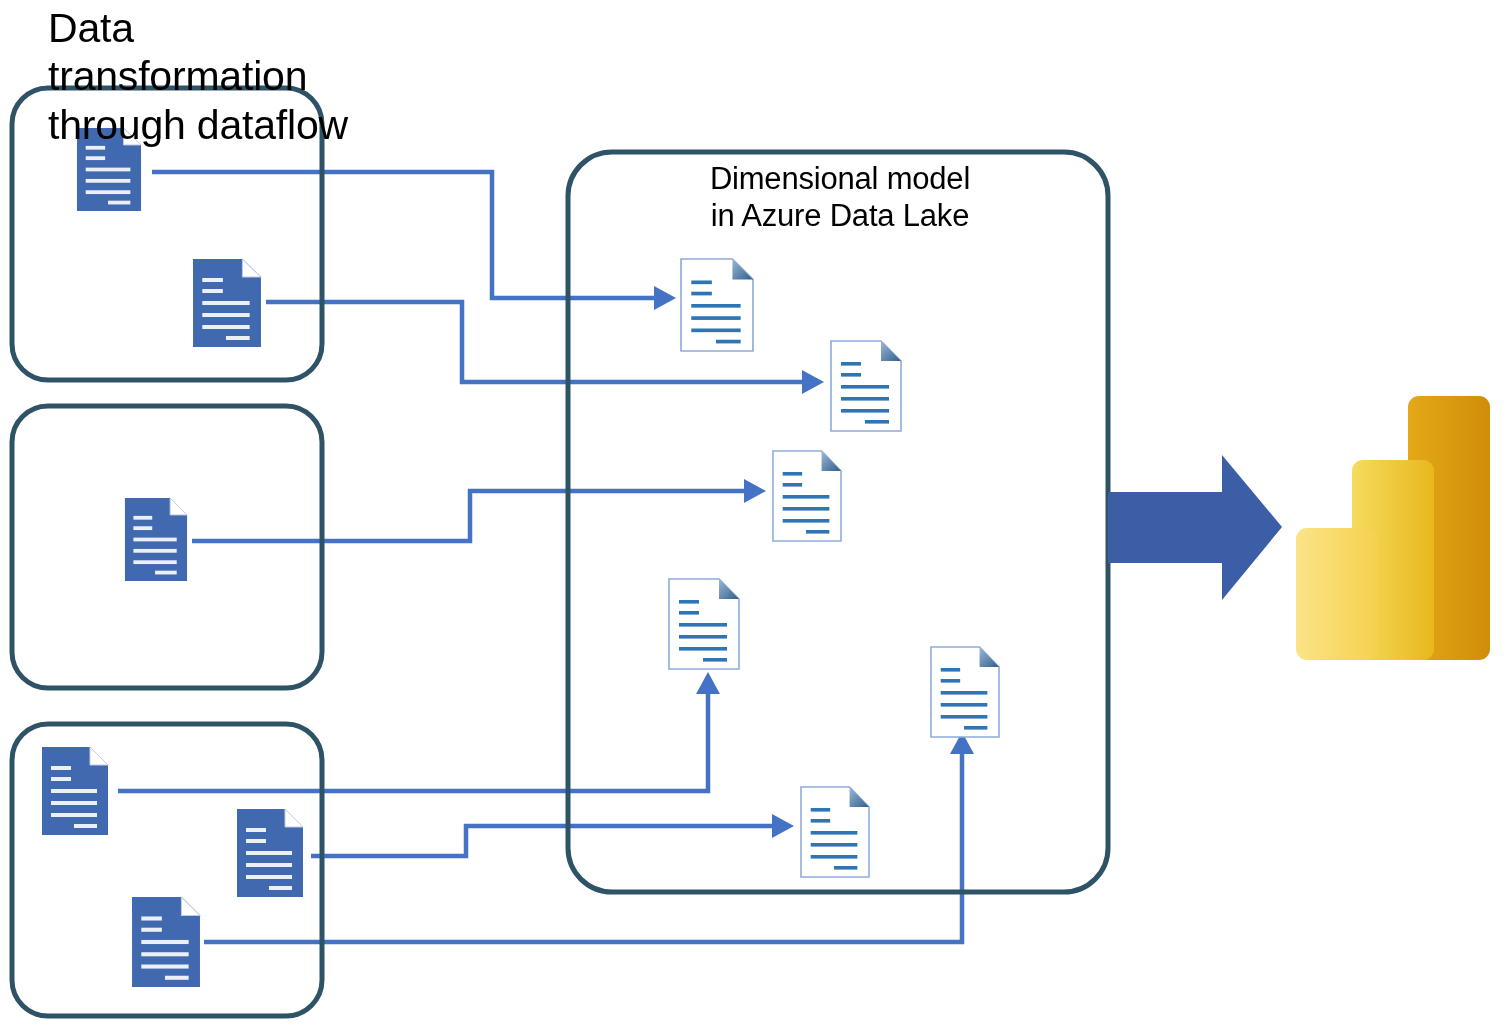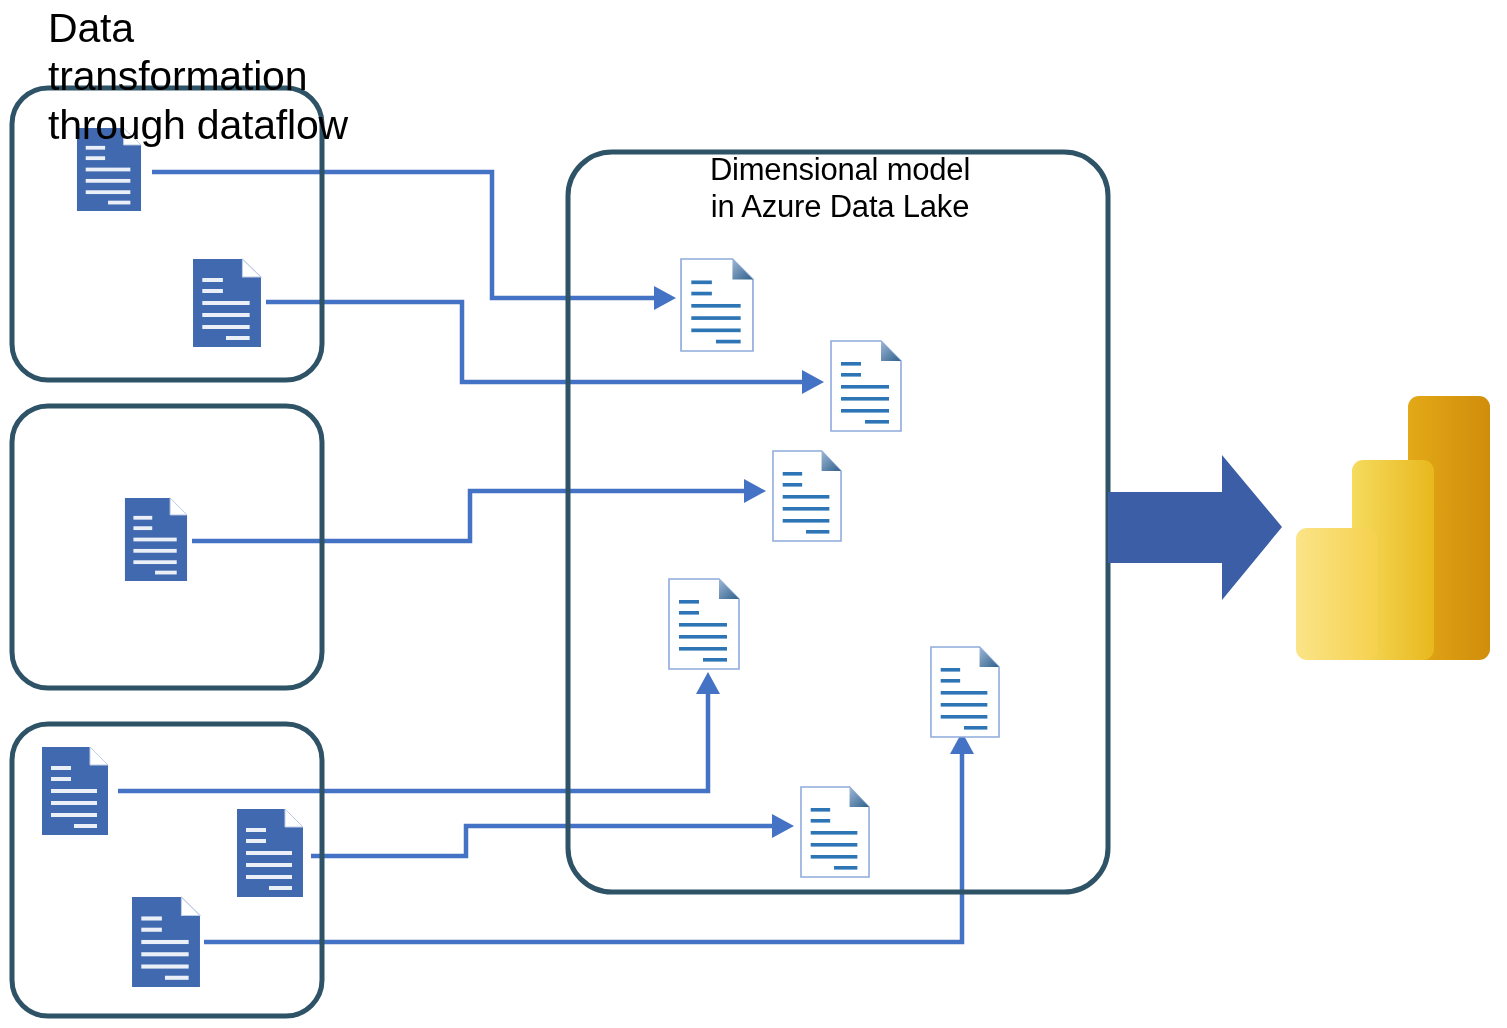--- a/index.html
+++ b/index.html
@@ -36,21 +36,21 @@
   #title-dataflow {
     left: 8px;
     top: 4px;
     width: 330px;
     font-size: 41px;
     text-align: left;
     margin-left: 40px;
   }
   #title-dimensional {
     left: 600px;
-    top: 152px;
+    top: 161px;
     width: 480px;
     font-size: 31px;
     text-align: center;
   }
 </style>
 </head>
 <body>
 
 <div id="canvas">
 

